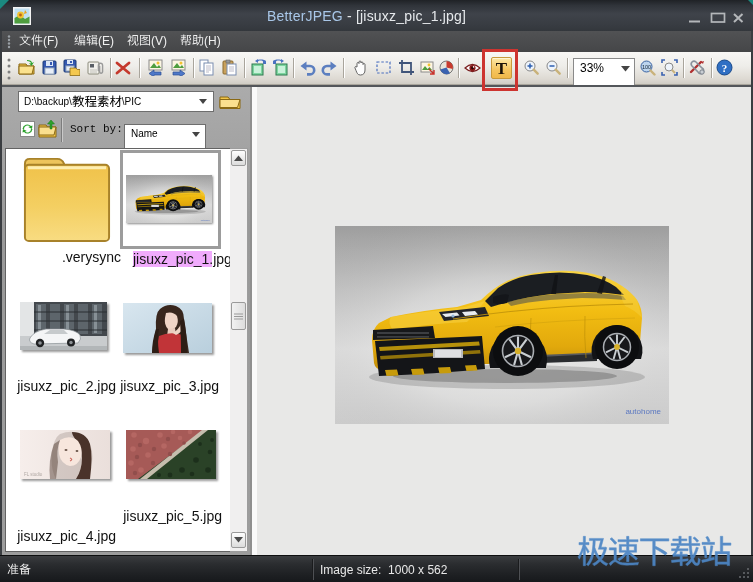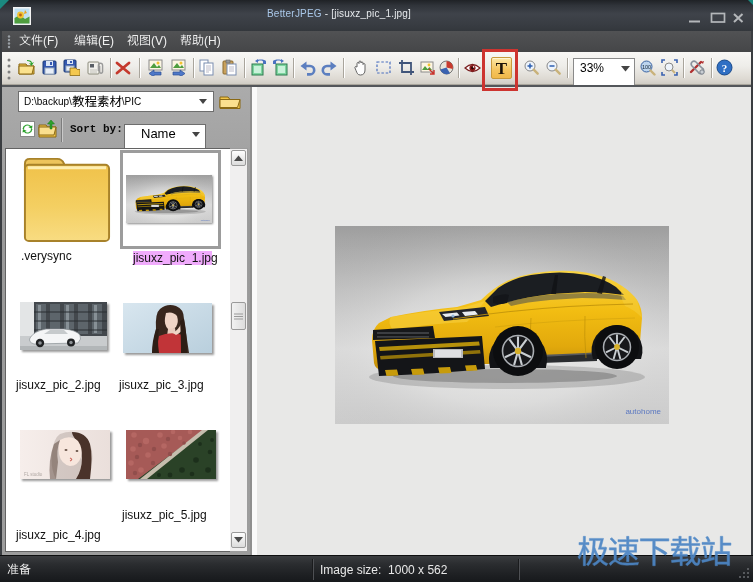--- a/index.html
+++ b/index.html
@@ -1,31 +1,31 @@
 <!DOCTYPE html>
 <html><head><meta charset="utf-8"><style>
 * {margin:0;padding:0;box-sizing:border-box}
 html,body {width:753px;height:582px;overflow:hidden;font-family:"Liberation Sans",sans-serif;background:#17817a}
 #win {position:absolute;left:0;top:0;width:753px;height:582px;background:#3a3d41}
 #title {position:absolute;left:0;top:0;width:753px;height:31px;background:linear-gradient(#1f2226 0%,#30343a 18%,#3f434a 45%,#383c42 80%,#33373c 100%)}
-#title .txt {position:absolute;left:267px;top:8px;font-size:10px;color:#e6e9ec;letter-spacing:0.2px}
+#title .txt {position:absolute;left:267px;top:8px;font-size:14px;color:#e6e9ec;letter-spacing:0.2px}
 #menubar {position:absolute;left:2px;top:31px;width:749px;height:21px;background:linear-gradient(#515254,#454648);color:#f0f0f0;font-size:12px}
 .mitem {position:absolute;top:3px;display:flex;align-items:center}
 #toolbar {position:absolute;left:2px;top:52px;width:749px;height:33px;background:linear-gradient(#f8f7f5 0%,#eeede9 45%,#ddd9d2 85%,#d0cdc5 100%);border-bottom:1px solid #a9a59c}
 .tbi {position:absolute}
 .tsep {position:absolute;top:6px;width:1px;height:20px;background:#a9a59c;box-shadow:1px 0 0 #fff}
 #darkline {position:absolute;left:2px;top:85px;width:749px;height:2px;background:#53565a}
 #leftpanel {position:absolute;left:2px;top:87px;width:248px;height:468px;background:linear-gradient(#ababab,#999 30%,#9d9d9d)}
 #mainarea {position:absolute;left:257px;top:87px;width:494px;height:468px;background:#e8e8e7}
 #splitter {position:absolute;left:250px;top:87px;width:7px;height:468px;background:linear-gradient(90deg,#8f8f8f 0,#8f8f8f 2px,#fafafa 2px,#fafafa 7px)}
 #statusbar {position:absolute;left:0px;top:555px;width:753px;height:27px;background:linear-gradient(#3b3d40 0%,#2b2d30 30%,#1d1f22 75%,#17191c 100%);border-top:1px solid #0e0f10;color:#e8e8e8;font-size:12px}
 .ssep {position:absolute;top:3px;width:1px;height:21px;background:#1a1b1d;box-shadow:1px 0 0 #4e5054}
 #thumblist {position:absolute;left:3px;top:61px;width:227px;height:404px;background:#fff;border:1px solid #636363}
 #vscroll {position:absolute;left:228px;top:61px;width:18px;height:404px;background:#f0efef;border:1px solid #9c9c9c;border-left:none}
-.thlabel {position:absolute;font-size:12px;color:#111;text-align:left;white-space:nowrap}
+.thlabel {position:absolute;font-size:14px;color:#111;text-align:right;white-space:nowrap}
 .combo {position:absolute;background:#fff;border:1px solid #6e6e6e;font-size:10px;color:#000}
 .carrow {position:absolute;width:0;height:0;border-left:4px solid transparent;border-right:4px solid transparent;border-top:5px solid #444}
 #redbox {position:absolute;left:482px;top:49px;width:36px;height:42px;border:3px solid #cd3430;z-index:50}
 #watermark {position:absolute;left:577px;top:535px;z-index:60}
 .corner {position:absolute;width:0;height:0;z-index:70}
 </style></head><body>
 <div id="win">
 <svg width="0" height="0" style="position:absolute">
       <defs>
 <linearGradient id="studiov" x1="0" y1="0" x2="0" y2="1">
@@ -442,22 +442,22 @@
     <rect x="0.5" y="0.5" width="14" height="15" fill="#fff" stroke="#888"></rect>
     <path d="M4 8a3.5 3.5 0 0 1 6-2.5l-1.8.6L12 8l.5-3.6-1.5.5a5 5 0 0 0-8.5 3z" fill="#2da12d"></path>
     <path d="M11 8a3.5 3.5 0 0 1-6 2.5l1.8-.6L3 8l-.5 3.6 1.5-.5a5 5 0 0 0 8.5-3z" fill="#2da12d"></path>
   </svg>
   <svg width="19" height="18" viewBox="0 0 19 18" style="position:absolute;left:36px;top:33px">
     <path d="M1 5h7l1.5 2H18v10H1z" fill="#f2c64a" stroke="#8a6914"></path>
         <path d="M1 7h17l-2 8H1z" fill="#fadf8e" stroke="#8a6914"></path>
     <path d="M12 9V4h-2.5L13 0l3.5 4H14v5z" fill="#2da12d" stroke="#1a7a1a" stroke-width="0.5"></path>
   </svg>
   <div style="position:absolute;left:59px;top:31px;width:1px;height:24px;background:#7c7c7c;box-shadow:1px 0 0 #c9c9c9"></div>
-  <div style="position:absolute;left:68px;top:36px;font-family:'Liberation Mono',monospace;font-size:11px;font-weight:bold;color:#0a0a0a">Sort by:</div>
-  <div class="combo" style="left:122px;top:37px;width:82px;height:36px;line-height:18px;padding-left:16px;font-size:13px">Name</div>
+  <div style="position:absolute;left:68px;top:36px;font-family:'Liberation Mono',monospace;font-size:11px;font-weight:normal;color:#0a0a0a">Sort by:</div>
+  <div class="combo" style="left:122px;top:37px;width:82px;height:36px;line-height:18px;padding-left:6px;font-size:10px">Name</div>
   <div class="carrow" style="left:190px;top:45px"></div>
 
   <div id="thumblist">
     <svg width="90" height="90" viewBox="0 0 92 92" style="position:absolute;left:16px;top:5px">
           <use href="#bigfolder"></use>
         </svg>
     <div class="thlabel" style="left:15px;top:100px;width:100px">.verysync</div>
     <div style="position:absolute;left:114px;top:1px;width:101px;height:99px;background:#fff;border:3px solid #9c9c9c"></div>
     <div style="position:absolute;left:118px;top:24px;width:86px;height:48px;border:2px solid #fff;box-shadow:3px 3px 2px #8a8a8a">
       <svg width="86" height="48" viewBox="0 0 334 198" preserveAspectRatio="none">

